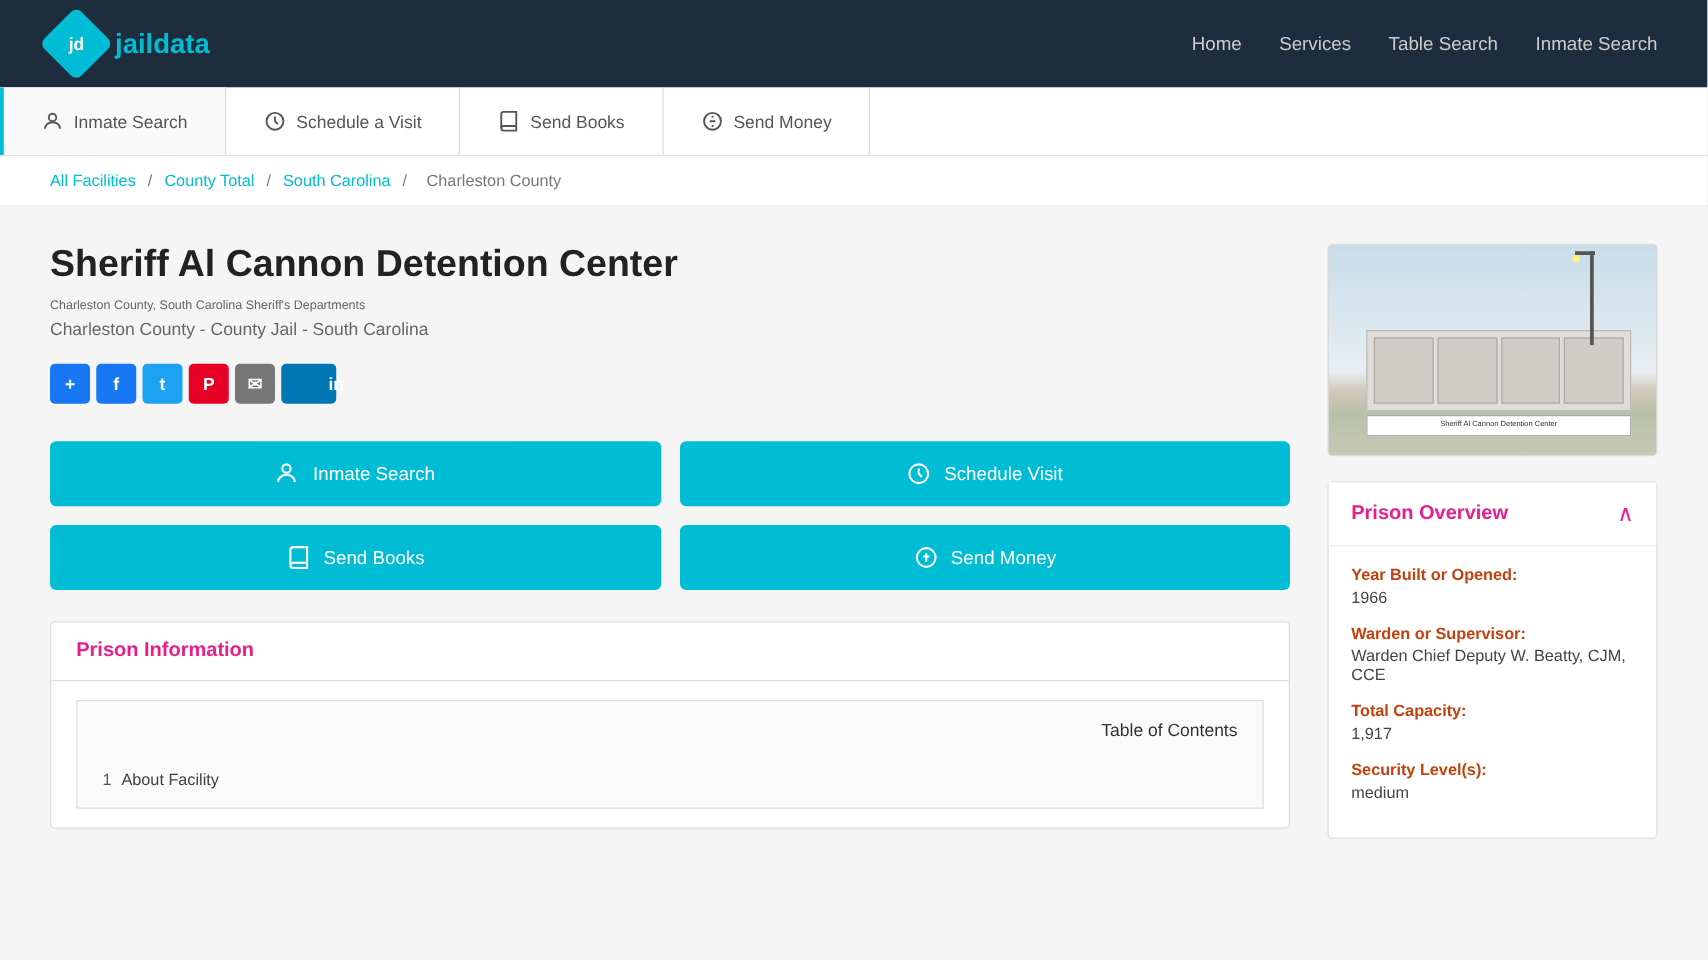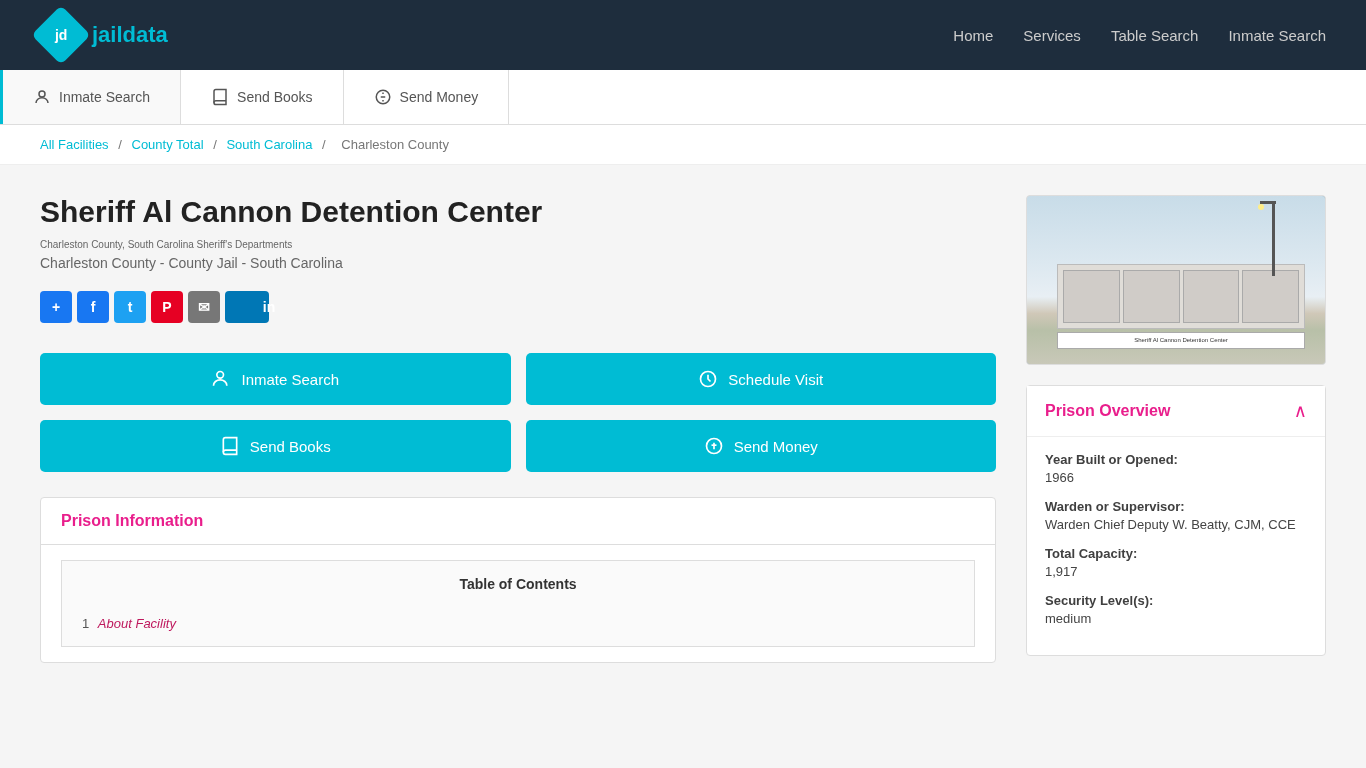--- a/index.html
+++ b/index.html
@@ -188,42 +188,41 @@
       font-weight: bold;
     }
 
     .toc-box {
       margin: 15px 20px;
       border: 1px solid #ddd;
       padding: 15px 20px;
       background: #fafafa;
     }
     .toc-title {
-      font-weight: bold;
+      font-weight: normal;
       font-size: 14px;
       margin-bottom: 24px;
-      text-align: center;
+      text-align: right;
     }
     .toc-item {
       font-size: 13px;
       margin-top: 6px;
     }
     .toc-item a {
-      color: #be185d;
+      color: #404040;
       text-decoration: none;
-      font-style: italic;
     }
     .toc-item .toc-num {
       color: #555;
       margin-right: 5px;
     }
 
     
     .right-col {
-      width: 300px;
+      width: 264px;
       flex-shrink: 0;
     }
 
     .facility-image {
       width: 100%;
       height: 170px;
       background: #ccc;
       border: 1px solid #ddd;
       border-radius: 4px;
       overflow: hidden;
@@ -264,21 +263,21 @@
       font-size: 18px;
       cursor: pointer;
     }
     .overview-body {
       padding: 15px 18px;
     }
     .overview-row {
       margin-bottom: 14px;
     }
     .overview-label {
-      color: #404040;
+      color: #c2410c;
       font-weight: bold;
       font-size: 13px;
       margin-bottom: 3px;
     }
     .overview-value {
       color: #444;
       font-size: 13px;
     }
   </style>
 </head>
@@ -301,20 +300,27 @@
   </ul>
 </nav>
 
 <div class="sub-nav">
   <a class="sub-nav-item" href="#">
     <svg class="sub-nav-icon" viewBox="0 0 24 24" fill="none" stroke="currentColor" stroke-width="2">
       <circle cx="12" cy="8" r="4"></circle>
         <path d="M4 20c0-4 3.6-7 8-7s8 3 8 7"></path>
     </svg>
     <span>Inmate Search</span>
+  </a>
+  <a class="sub-nav-item" href="#">
+    <svg class="sub-nav-icon" viewBox="0 0 24 24" fill="none" stroke="currentColor" stroke-width="2">
+      <circle cx="12" cy="12" r="9"></circle>
+        <polyline points="12 7 12 12 15 15"></polyline>
+    </svg>
+    <span>Schedule a Visit</span>
   </a>
   <a class="sub-nav-item" href="#">
     <svg class="sub-nav-icon" viewBox="0 0 24 24" fill="none" stroke="currentColor" stroke-width="2">
       <path d="M4 19.5A2.5 2.5 0 016.5 17H20"></path>
         <path d="M4 4.5A2.5 2.5 0 016.5 2H20v20H6.5A2.5 2.5 0 014 19.5v-15z"></path>
     </svg>
     <span>Send Books</span>
   </a>
   <a class="sub-nav-item" href="#">
     <svg class="sub-nav-icon" viewBox="0 0 24 24" fill="none" stroke="currentColor" stroke-width="2">

